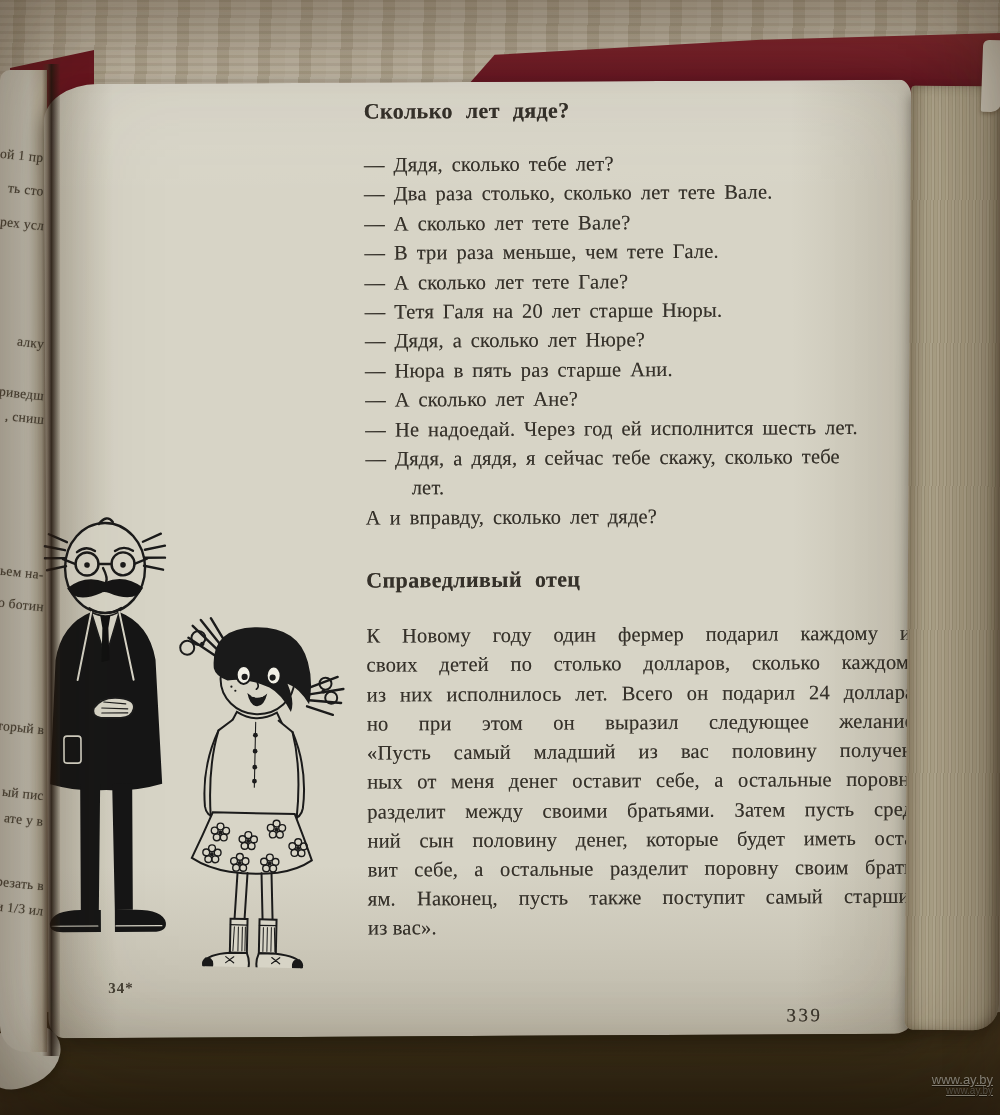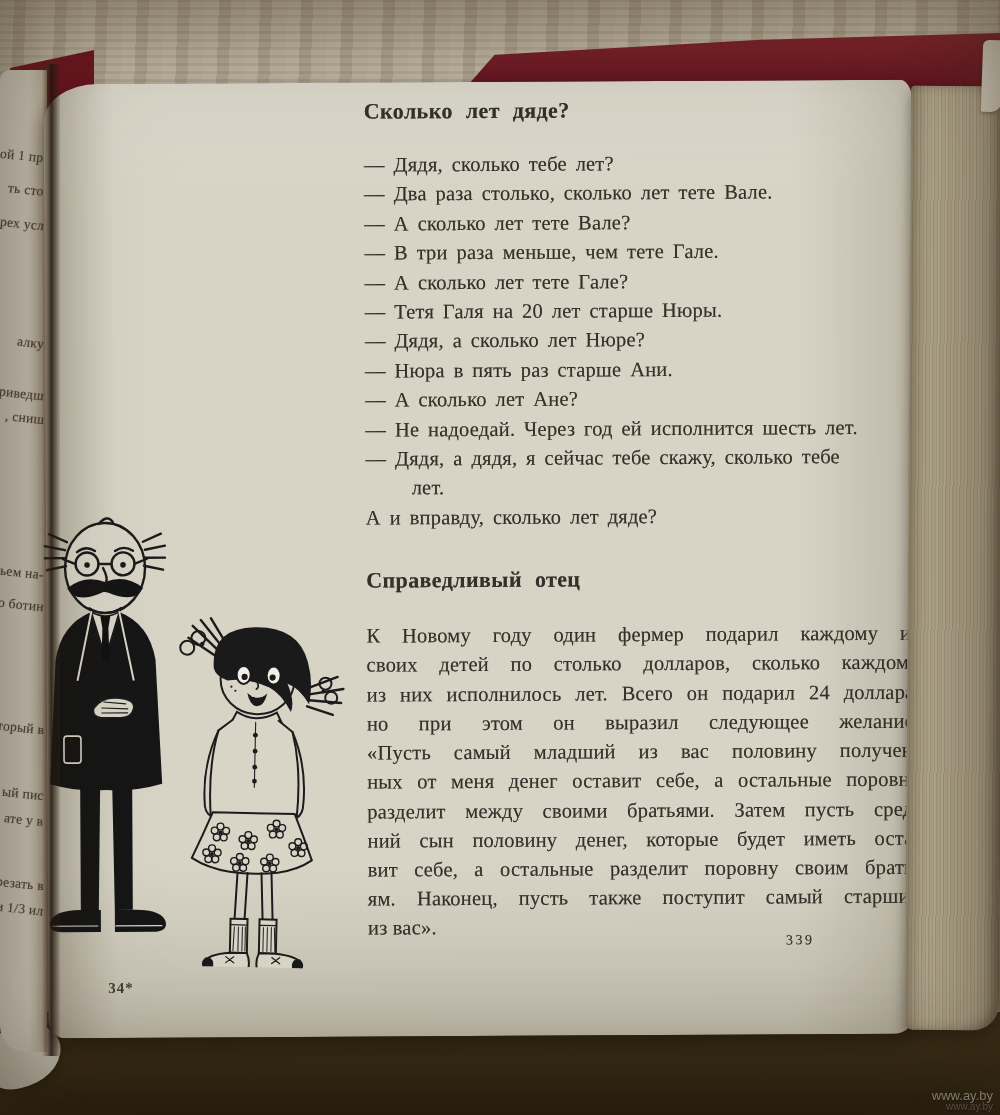--- a/index.html
+++ b/index.html
@@ -65,32 +65,32 @@
   .dline{font-size:20.5px;line-height:29.4px;letter-spacing:.2px;word-spacing:3.5px;white-space:nowrap;
     text-shadow:0 0 .5px rgba(45,40,32,.5);}
   .dline.cont{padding-left:46px;}
   .sec2{margin-top:33px;}
   .sec2 .title{margin-bottom:26px;}
   .pline{font-size:20.5px;line-height:29.2px;letter-spacing:.2px;
     text-align:justify;text-align-last:justify;text-shadow:0 0 .5px rgba(45,40,32,.5);}
   .pline.last{text-align-last:left;}
 
   .sig{position:absolute;left:60px;top:896px;font-size:15px;font-weight:bold;color:#453f34;letter-spacing:1px;}
-  .pageno{position:absolute;left:738px;top:852px;font-size:14px;color:#3b362d;letter-spacing:2.5px;
+  .pageno{position:absolute;left:738px;top:924px;font-size:19px;color:#3b362d;letter-spacing:2.5px;
     text-shadow:0 0 .6px rgba(45,40,32,.5);}
 
   
   .man-ill{position:absolute;left:-9px;top:428px;width:136px;height:430px;}
   .girl-ill{position:absolute;left:112px;top:534px;width:190px;height:350px;transform:rotate(1.5deg);}
 
   
   .vignette{position:absolute;inset:0;pointer-events:none;
     box-shadow:inset 0 0 150px rgba(55,40,22,.36), inset 0 -45px 85px rgba(38,27,13,.28), inset 0 35px 60px rgba(70,58,38,.18);}
-  .watermark{position:absolute;right:7px;bottom:3px;font-family:"Liberation Sans",sans-serif;
-    font-size:13px;color:rgba(208,206,196,.55);text-shadow:0 1px 1px rgba(0,0,0,.45);line-height:11px;text-align:right;}
+  .watermark{position:absolute;right:7px;bottom:19px;font-family:"Liberation Sans",sans-serif;
+    font-size:13px;color:rgba(208,206,196,.55);text-shadow:0 1px 1px rgba(0,0,0,.45);line-height:11px;text-align:right;text-decoration:underline;}
   .watermark .wm2{font-size:10px;color:rgba(180,178,168,.35);display:block;}
 </style>
 </head>
 <body>
 
 <div class="photo">
 
   <div class="wood"></div>
   <div class="table-base"></div>
   <div class="table"></div>

